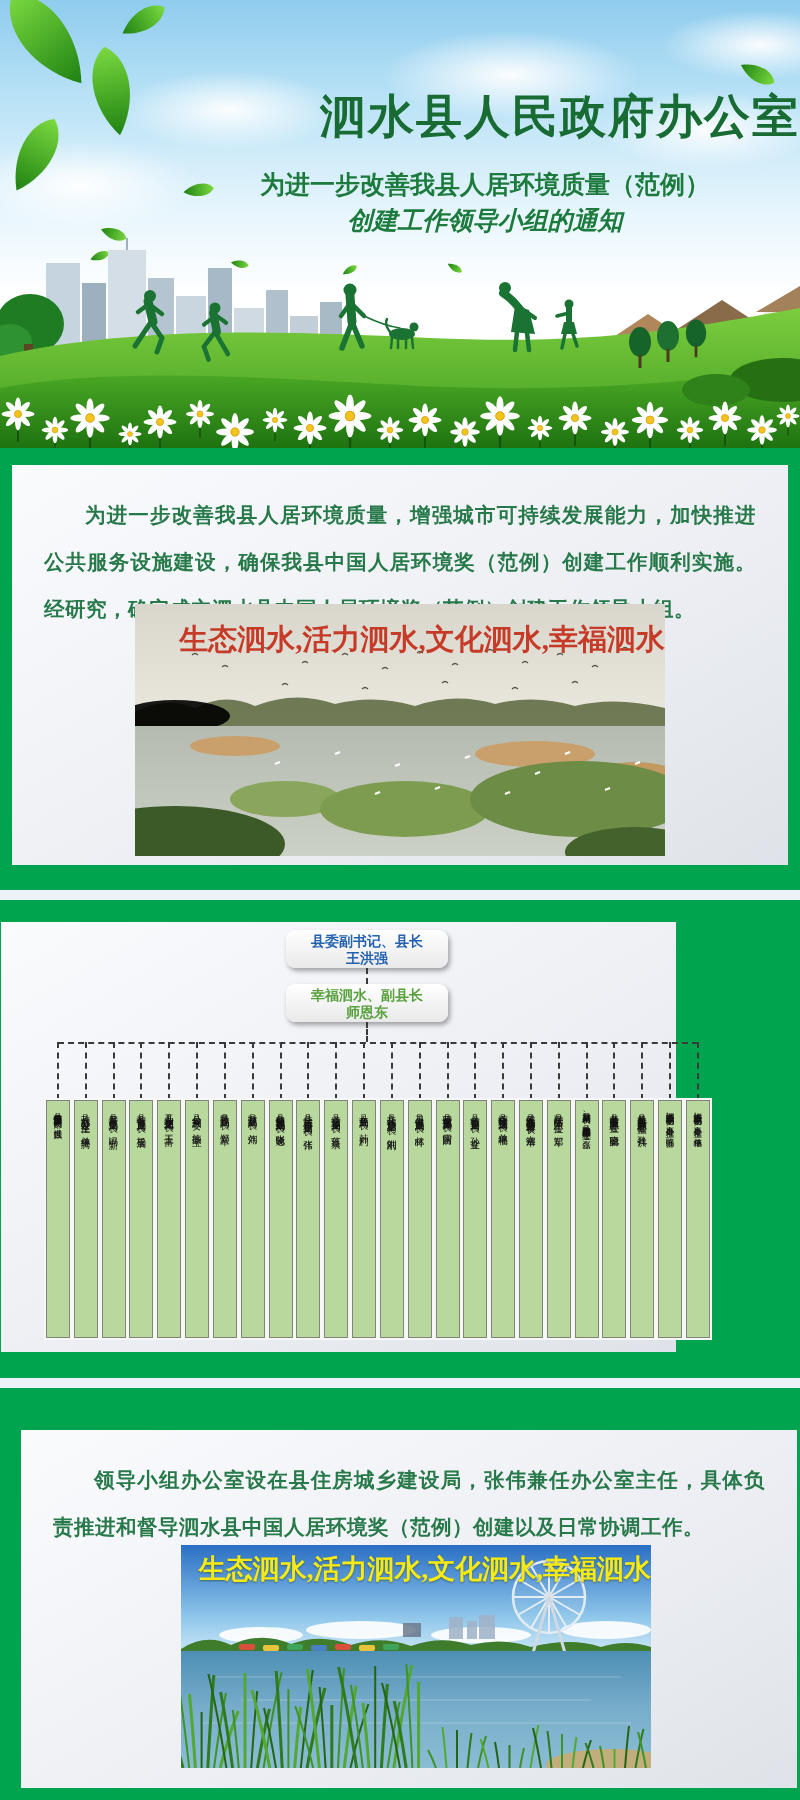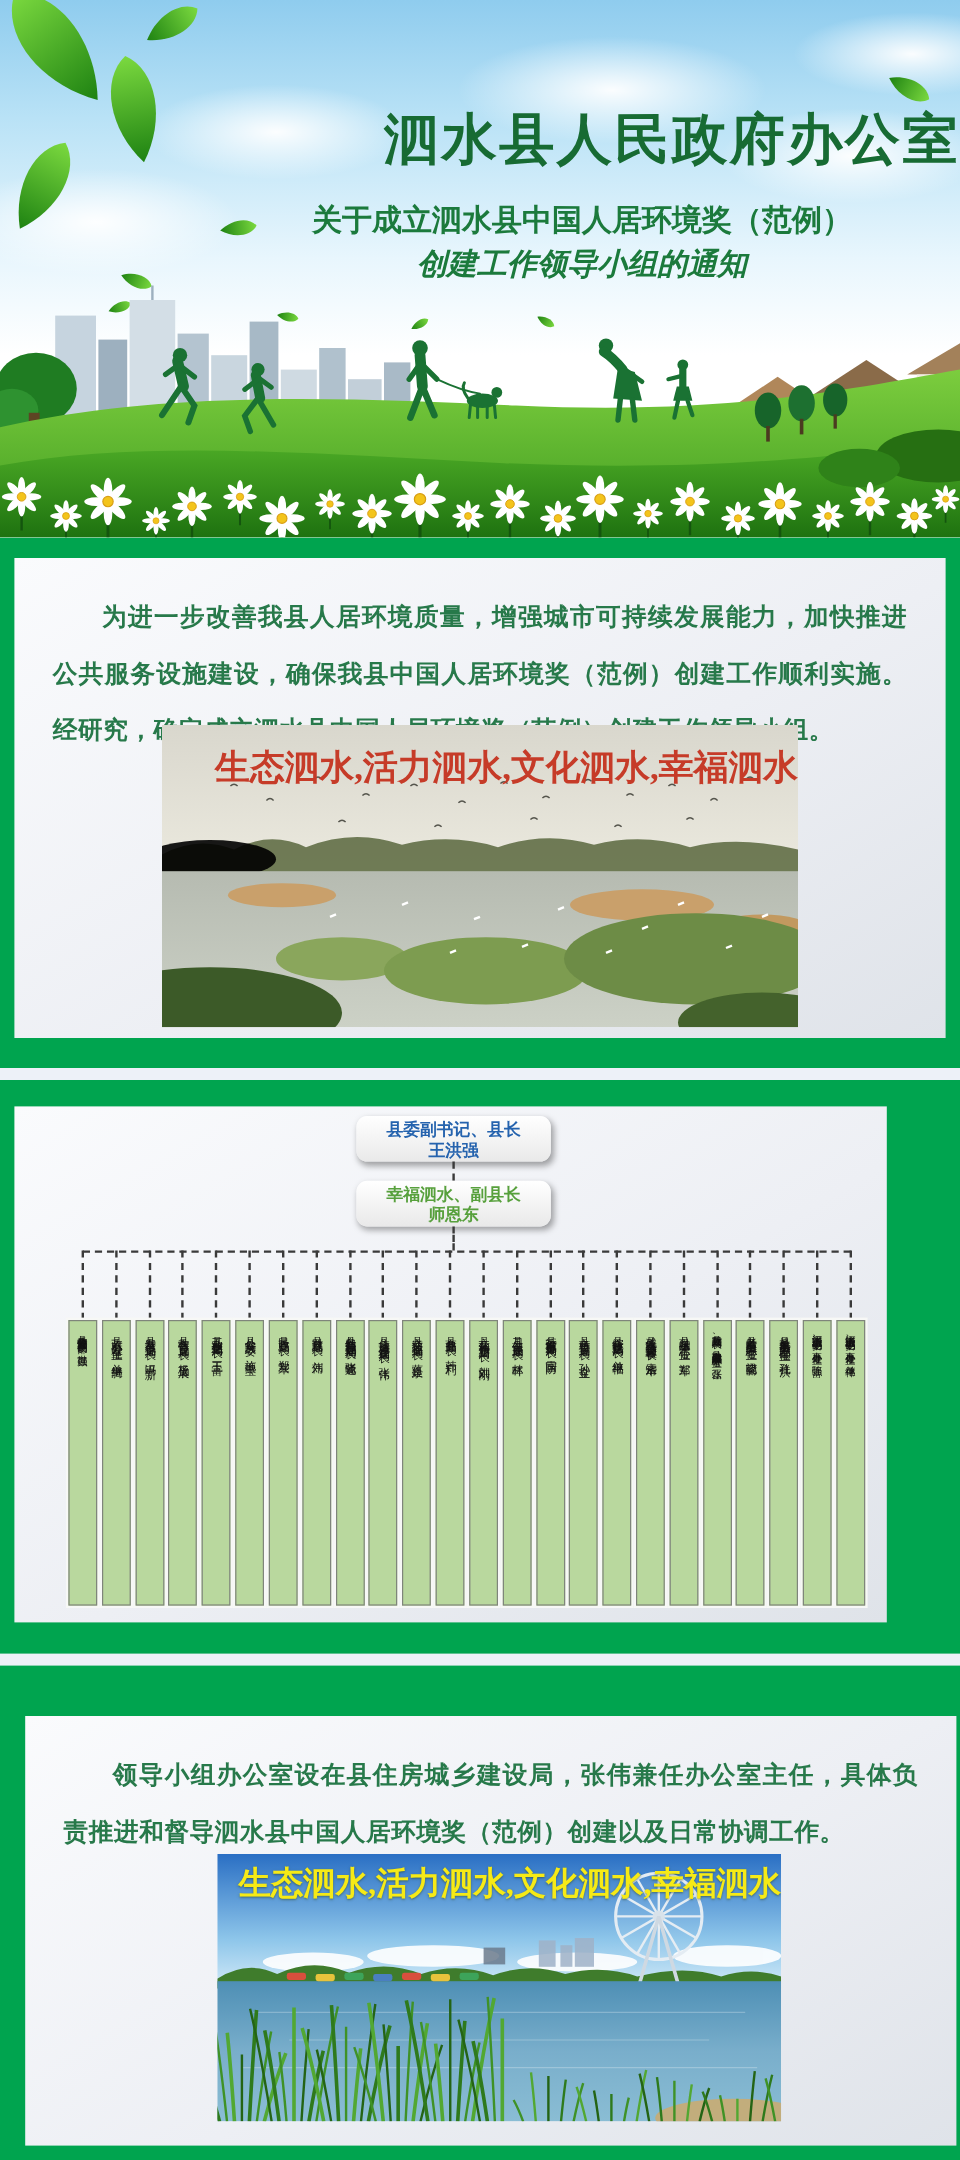--- a/index.html
+++ b/index.html
@@ -14,21 +14,21 @@
   .main-title{margin:90px 0 0 0;font-size:46px;font-weight:bold;color:#176b33;letter-spacing:2px;line-height:1.15;text-align:right;}
   .subtitle{margin:26px 0 0 0;font-size:25px;font-weight:bold;color:#1b7a3c;line-height:1.2;}
   .subtitle.s2{margin-top:6px;font-style:italic;}
   .leaves{position:absolute;top:-6px;left:-6px;}
   .leaves-right{position:absolute;top:30px;left:716px;}
   .cityscape{position:absolute;left:0;top:238px;width:800px;height:210px;}
 
   
   .card{position:absolute;background:linear-gradient(150deg,#fafbfd 0%,#edeff4 55%,#dfe3e9 100%);}
   #card1{left:12px;top:465px;width:776px;height:400px;}
-  #card2{left:12px;top:922px;width:727px;height:430px;}
+  #card2{left:1px;top:922px;width:658px;height:430px;padding-left:17px;}
   #card3{left:21px;top:1430px;width:776px;height:358px;}
   .stripe{position:absolute;left:0;width:800px;height:10px;background:#edf1f8;}
   #stripe1{top:890px;}
   #stripe2{top:1378px;}
 
   
   .para{padding:26px 32px 0 32px;font-size:20.5px;font-weight:bold;color:#27794a;
         line-height:47px;text-align:justify;text-indent:2em;letter-spacing:.5px;}
 
   
@@ -67,21 +67,21 @@
 
   <div class="header">
     <div class="cloud" style="left:380px;top:30px;width:260px;height:90px;"></div>
     <div class="cloud" style="left:600px;top:90px;width:220px;height:80px;"></div>
     <div class="cloud" style="left:120px;top:70px;width:220px;height:80px;"></div>
     <div class="cloud" style="left:-40px;top:140px;width:240px;height:90px;"></div>
     <div class="cloud" style="left:660px;top:10px;width:200px;height:70px;"></div>
 
     <div class="header-text">
       <div class="main-title">泗水县人民政府办公室</div>
-      <div class="subtitle s1">关于成立泗水县中国人居环境奖（范例）</div>
+      <div class="subtitle s1">为进一步改善我县人居环境质量（范例）</div>
       <div class="subtitle s2">创建工作领导小组的通知</div>
     </div>
 
     <svg class="leaves" width="260" height="270" viewBox="0 0 260 270">
       <defs>
         <linearGradient id="lg" x1="0" y1="0" x2="0" y2="1">
           <stop offset="0" stop-color="#7bd93f"></stop>
             <stop offset="1" stop-color="#1e8212"></stop>
         </linearGradient>
         <path id="leafp" d="M0,-44 C24,-28 24,14 0,46 C-24,14 -24,-28 0,-44 Z"></path>

